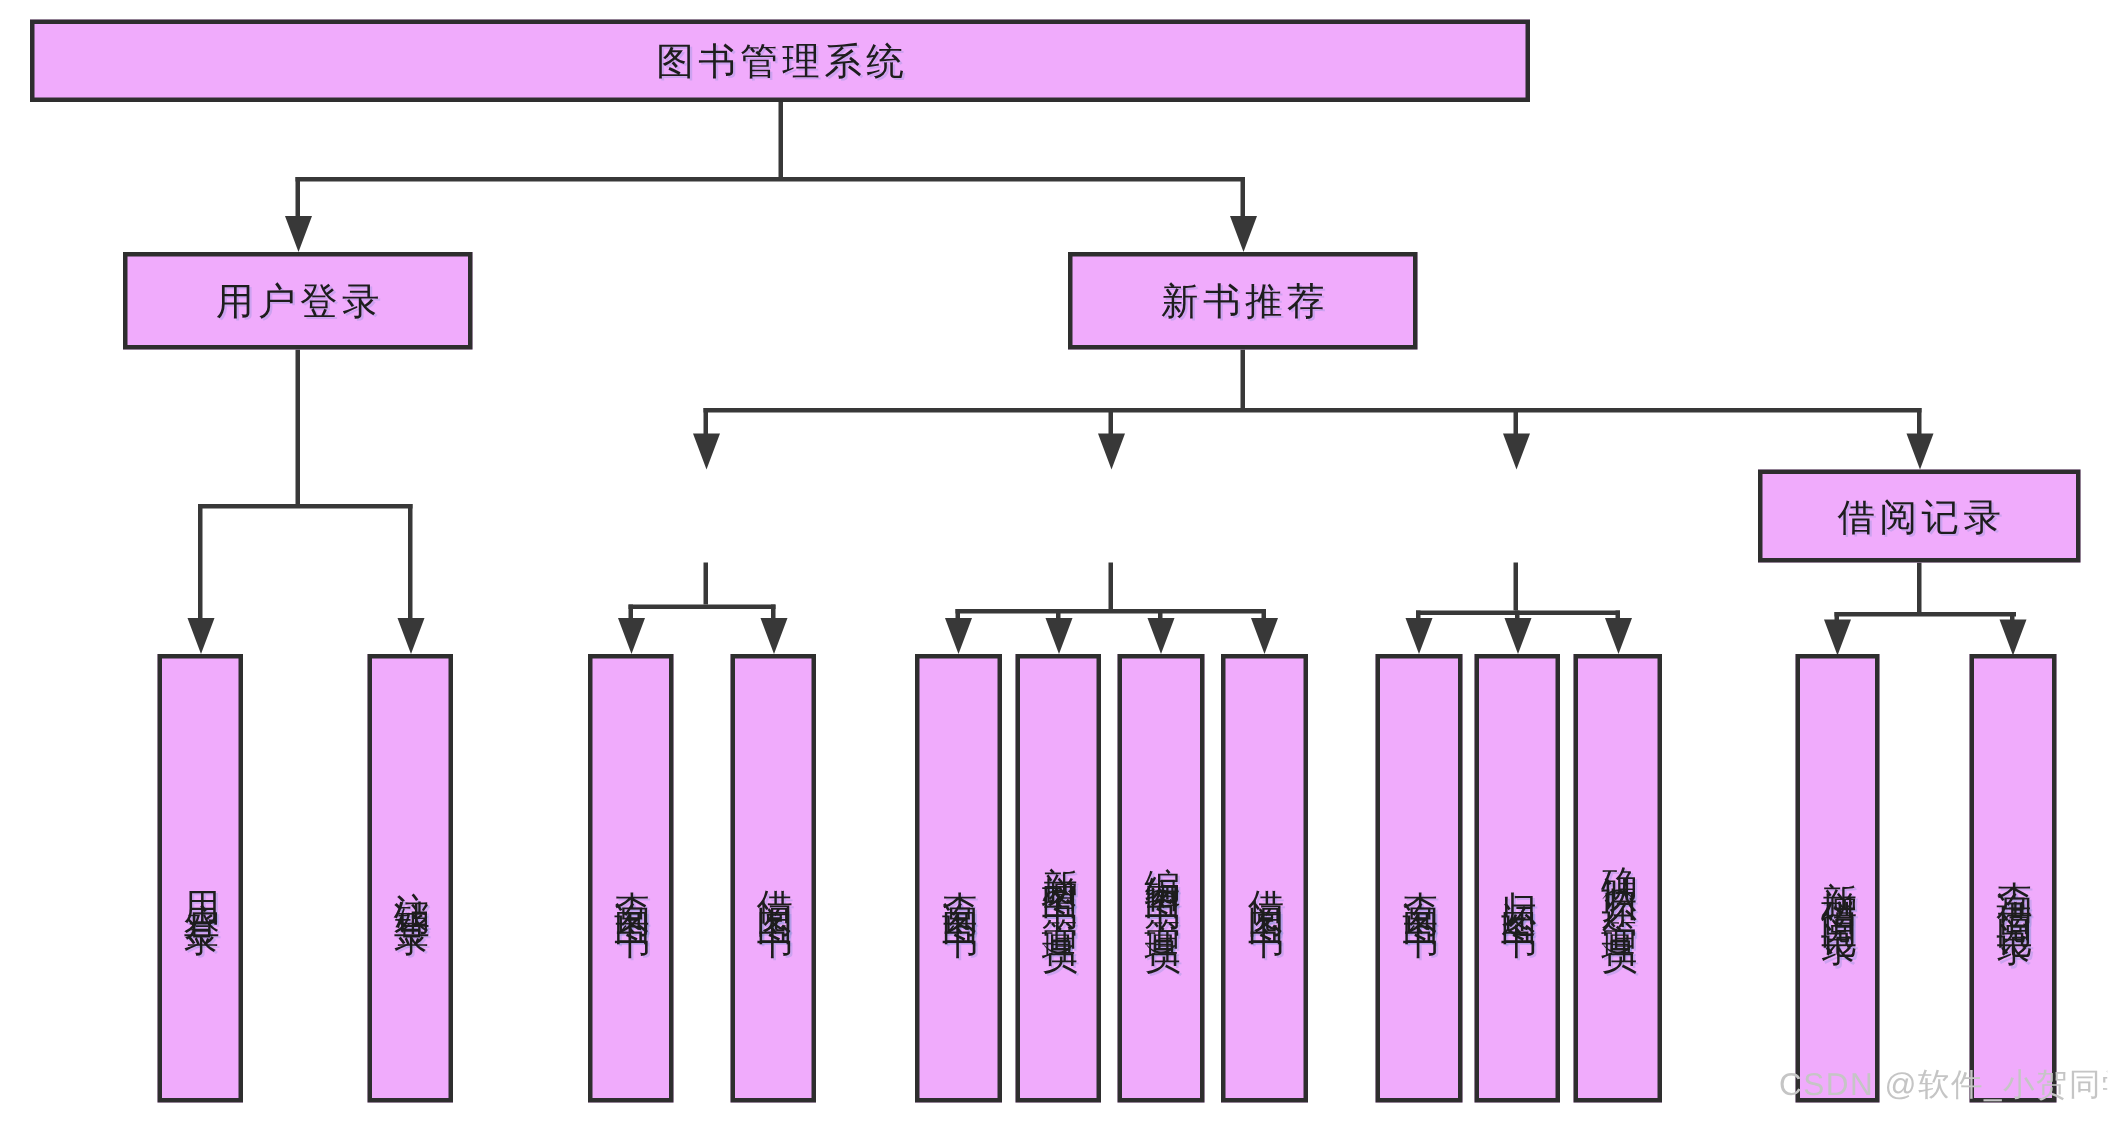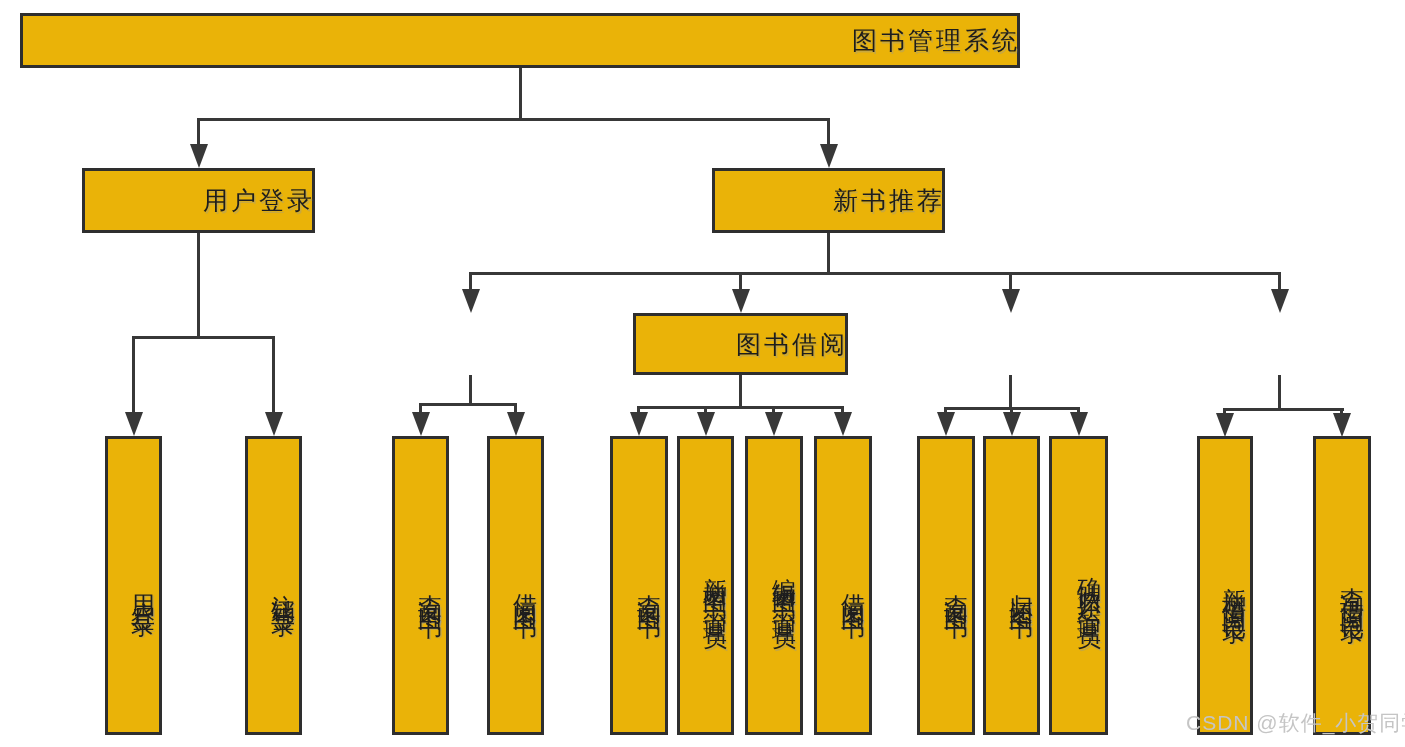--- a/index.html
+++ b/index.html
@@ -15,25 +15,25 @@
     width:1405px;height:747px;
     background:var(--bg);
     overflow:hidden;
     font-family:"Liberation Sans","DejaVu Sans",sans-serif;
     color:var(--text);
   }
   
   .node{
     position:absolute;
     box-sizing:border-box;
-    background:#eab308;
+    background:#f0abfc;
     border:3px solid var(--border);
     display:flex;
     align-items:center;
-    justify-content:flex-end;
+    justify-content:center;
     z-index:2;
   }
   .node span{
     font-size:25px;
     letter-spacing:3px;
     margin-right:-3px;
     white-space:nowrap;
     text-shadow:1.5px 1.5px 0 rgba(110,140,210,0.28);
   }
   .node.v span{
@@ -98,22 +98,22 @@
   <div class="hl" style="left:469px;top:272px;width:812px"></div>
   <div class="vl" style="left:469px;top:272px;height:19px"></div>
   <div class="ar" style="left:462px;top:289px"></div>
   <div class="vl" style="left:739px;top:272px;height:19px"></div>
   <div class="ar" style="left:732px;top:289px"></div>
   <div class="vl" style="left:1009px;top:272px;height:19px"></div>
   <div class="ar" style="left:1002px;top:289px"></div>
   <div class="vl" style="left:1278px;top:272px;height:19px"></div>
   <div class="ar" style="left:1271px;top:289px"></div>
 
-  <div class="node" style="left:633px;top:313px;width:215px;height:62px">
-    <span>图书借阅</span>
+  <div class="node" style="left:1172px;top:313px;width:215px;height:62px">
+    <span>借阅记录</span>
   </div>
 
   <div class="vl" style="left:469px;top:375px;height:28px"></div>
   <div class="hl" style="left:419px;top:403px;width:98px"></div>
   <div class="vl" style="left:419px;top:403px;height:11px"></div>
   <div class="ar" style="left:412px;top:412px"></div>
   <div class="vl" style="left:514px;top:403px;height:11px"></div>
   <div class="ar" style="left:507px;top:412px"></div>
 
   <div class="vl" style="left:739px;top:375px;height:31px"></div>

